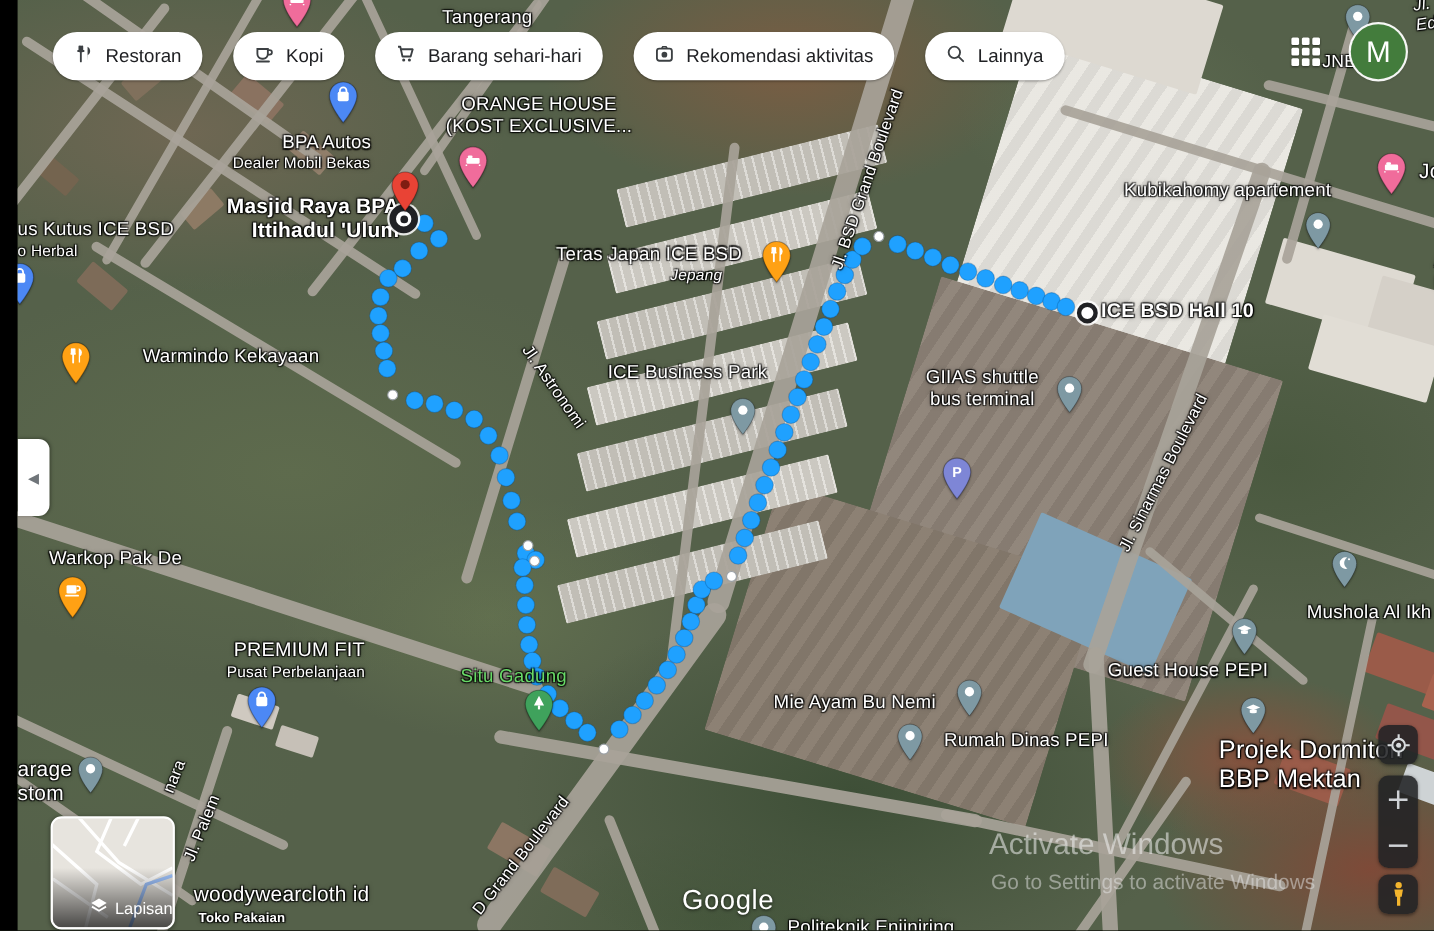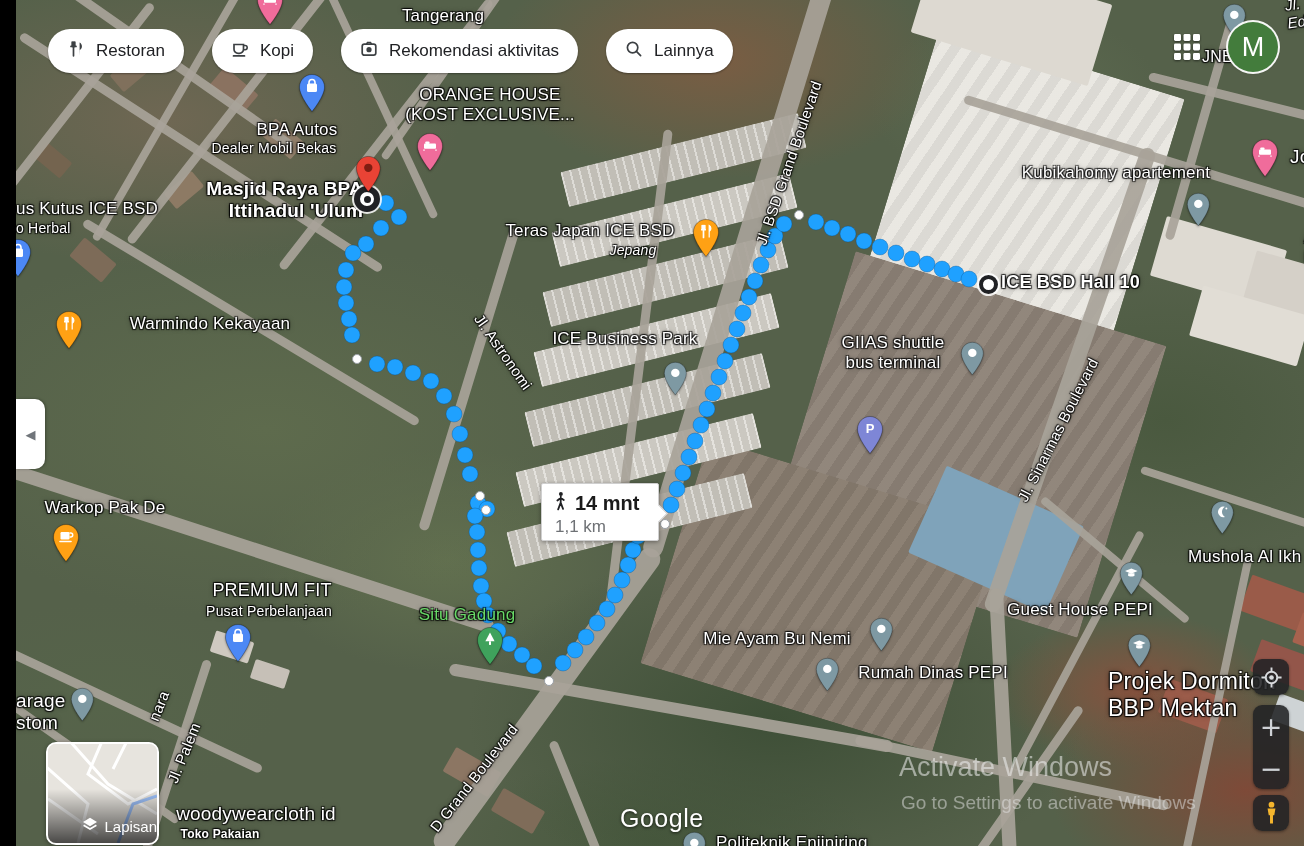--- a/index.html
+++ b/index.html
@@ -424,49 +424,47 @@
         </svg>
       </div>
       <div class="pin" style="left: 338.7px; top: 155px;">
         <svg width="26.599999999999998" height="38" viewBox="0 0 28 40">
           <path d="M14 1.5C7.1 1.5 1.5 7.1 1.5 14c0 9.4 12.5 24.5 12.5 24.5S26.5 23.4 26.5 14C26.5 7.1 20.9 1.5 14 1.5z" fill="#E94335" stroke="rgba(0,0,0,.3)" stroke-width="1"></path>
           <circle cx="14" cy="13.5" r="4.4" fill="#7F1D12"></circle>
         </svg>
       </div>
     </div>
 
-  <div id="route-tooltip">
-    <div id="tt-row">
-      <span><svg width="15" height="21" viewBox="0 0 16 22">
-            <circle cx="8.4" cy="3" r="2.1" fill="#202124"></circle>
-            <path d="M8.3 5.6l-.1 6.6M8.2 12.2l-2.7 7.2M8.2 12.2l2.5 6.6M4.7 10l3.5-2.8 3.3 2.3" stroke="#202124" stroke-width="1.9" fill="none" stroke-linecap="round"></path>
-          </svg></span>
-      <span id="tt-duration">14 mnt</span>
-    </div>
-    <div id="tt-distance">1,1 km</div>
-  </div>
 
   <div id="chips">
       <button class="chip">
         <span><svg width="18" height="18" viewBox="0 0 18 18">
             <path d="M5.2 2.2v4.4M7.8 2.2v4.4M6.5 2.2v13.6M4 6.4h5" stroke="#3c4043" stroke-width="1.7" fill="none" stroke-linecap="round"></path>
             <path d="M12.6 15.8V2.4c2.7 1.2 3.5 5.7.2 7.7z" fill="#3c4043"></path>
           </svg></span>
         <span>Restoran</span>
       </button>
       <button class="chip">
         <span><svg width="18" height="18" viewBox="0 0 18 18">
             <path d="M3 4.5h9.5v4.7a4.2 4.2 0 0 1-4.2 4.2H7.2A4.2 4.2 0 0 1 3 9.2z" stroke="#3c4043" stroke-width="1.7" fill="none"></path>
             <path d="M12.5 5.5h1.6a2.1 2.1 0 0 1 0 4.2h-1.9" stroke="#3c4043" stroke-width="1.6" fill="none"></path>
             <path d="M2.5 15.9h11" stroke="#3c4043" stroke-width="1.7" stroke-linecap="round"></path>
           </svg></span>
         <span>Kopi</span>
       </button>
       <button class="chip">
         <span><svg width="18" height="18" viewBox="0 0 18 18">
+            <path d="M1.8 2.5h2.1l2 8.9h7.4l1.9-6.6H4.6" stroke="#3c4043" stroke-width="1.7" fill="none" stroke-linejoin="round"></path>
+            <circle cx="7" cy="14.6" r="1.4" fill="#3c4043"></circle>
+            <circle cx="12.2" cy="14.6" r="1.4" fill="#3c4043"></circle>
+          </svg></span>
+        <span>Barang sehari-hari</span>
+      </button>
+      <button class="chip">
+        <span><svg width="18" height="18" viewBox="0 0 18 18">
             <rect x="2.2" y="4.2" width="13.6" height="11" rx="2.2" stroke="#3c4043" stroke-width="1.7" fill="none"></rect>
             <circle cx="9" cy="9.7" r="2.6" fill="#3c4043"></circle>
             <path d="M6.5 4.2l1-1.7h3l1 1.7" stroke="#3c4043" stroke-width="1.5" fill="none"></path>
           </svg></span>
         <span>Rekomendasi aktivitas</span>
       </button>
       <button class="chip">
         <span><svg width="18" height="18" viewBox="0 0 18 18">
             <circle cx="7.6" cy="7.6" r="5.2" stroke="#3c4043" stroke-width="1.7" fill="none"></circle>
             <path d="M11.4 11.4l4.2 4.2" stroke="#3c4043" stroke-width="1.7" stroke-linecap="round"></path>

